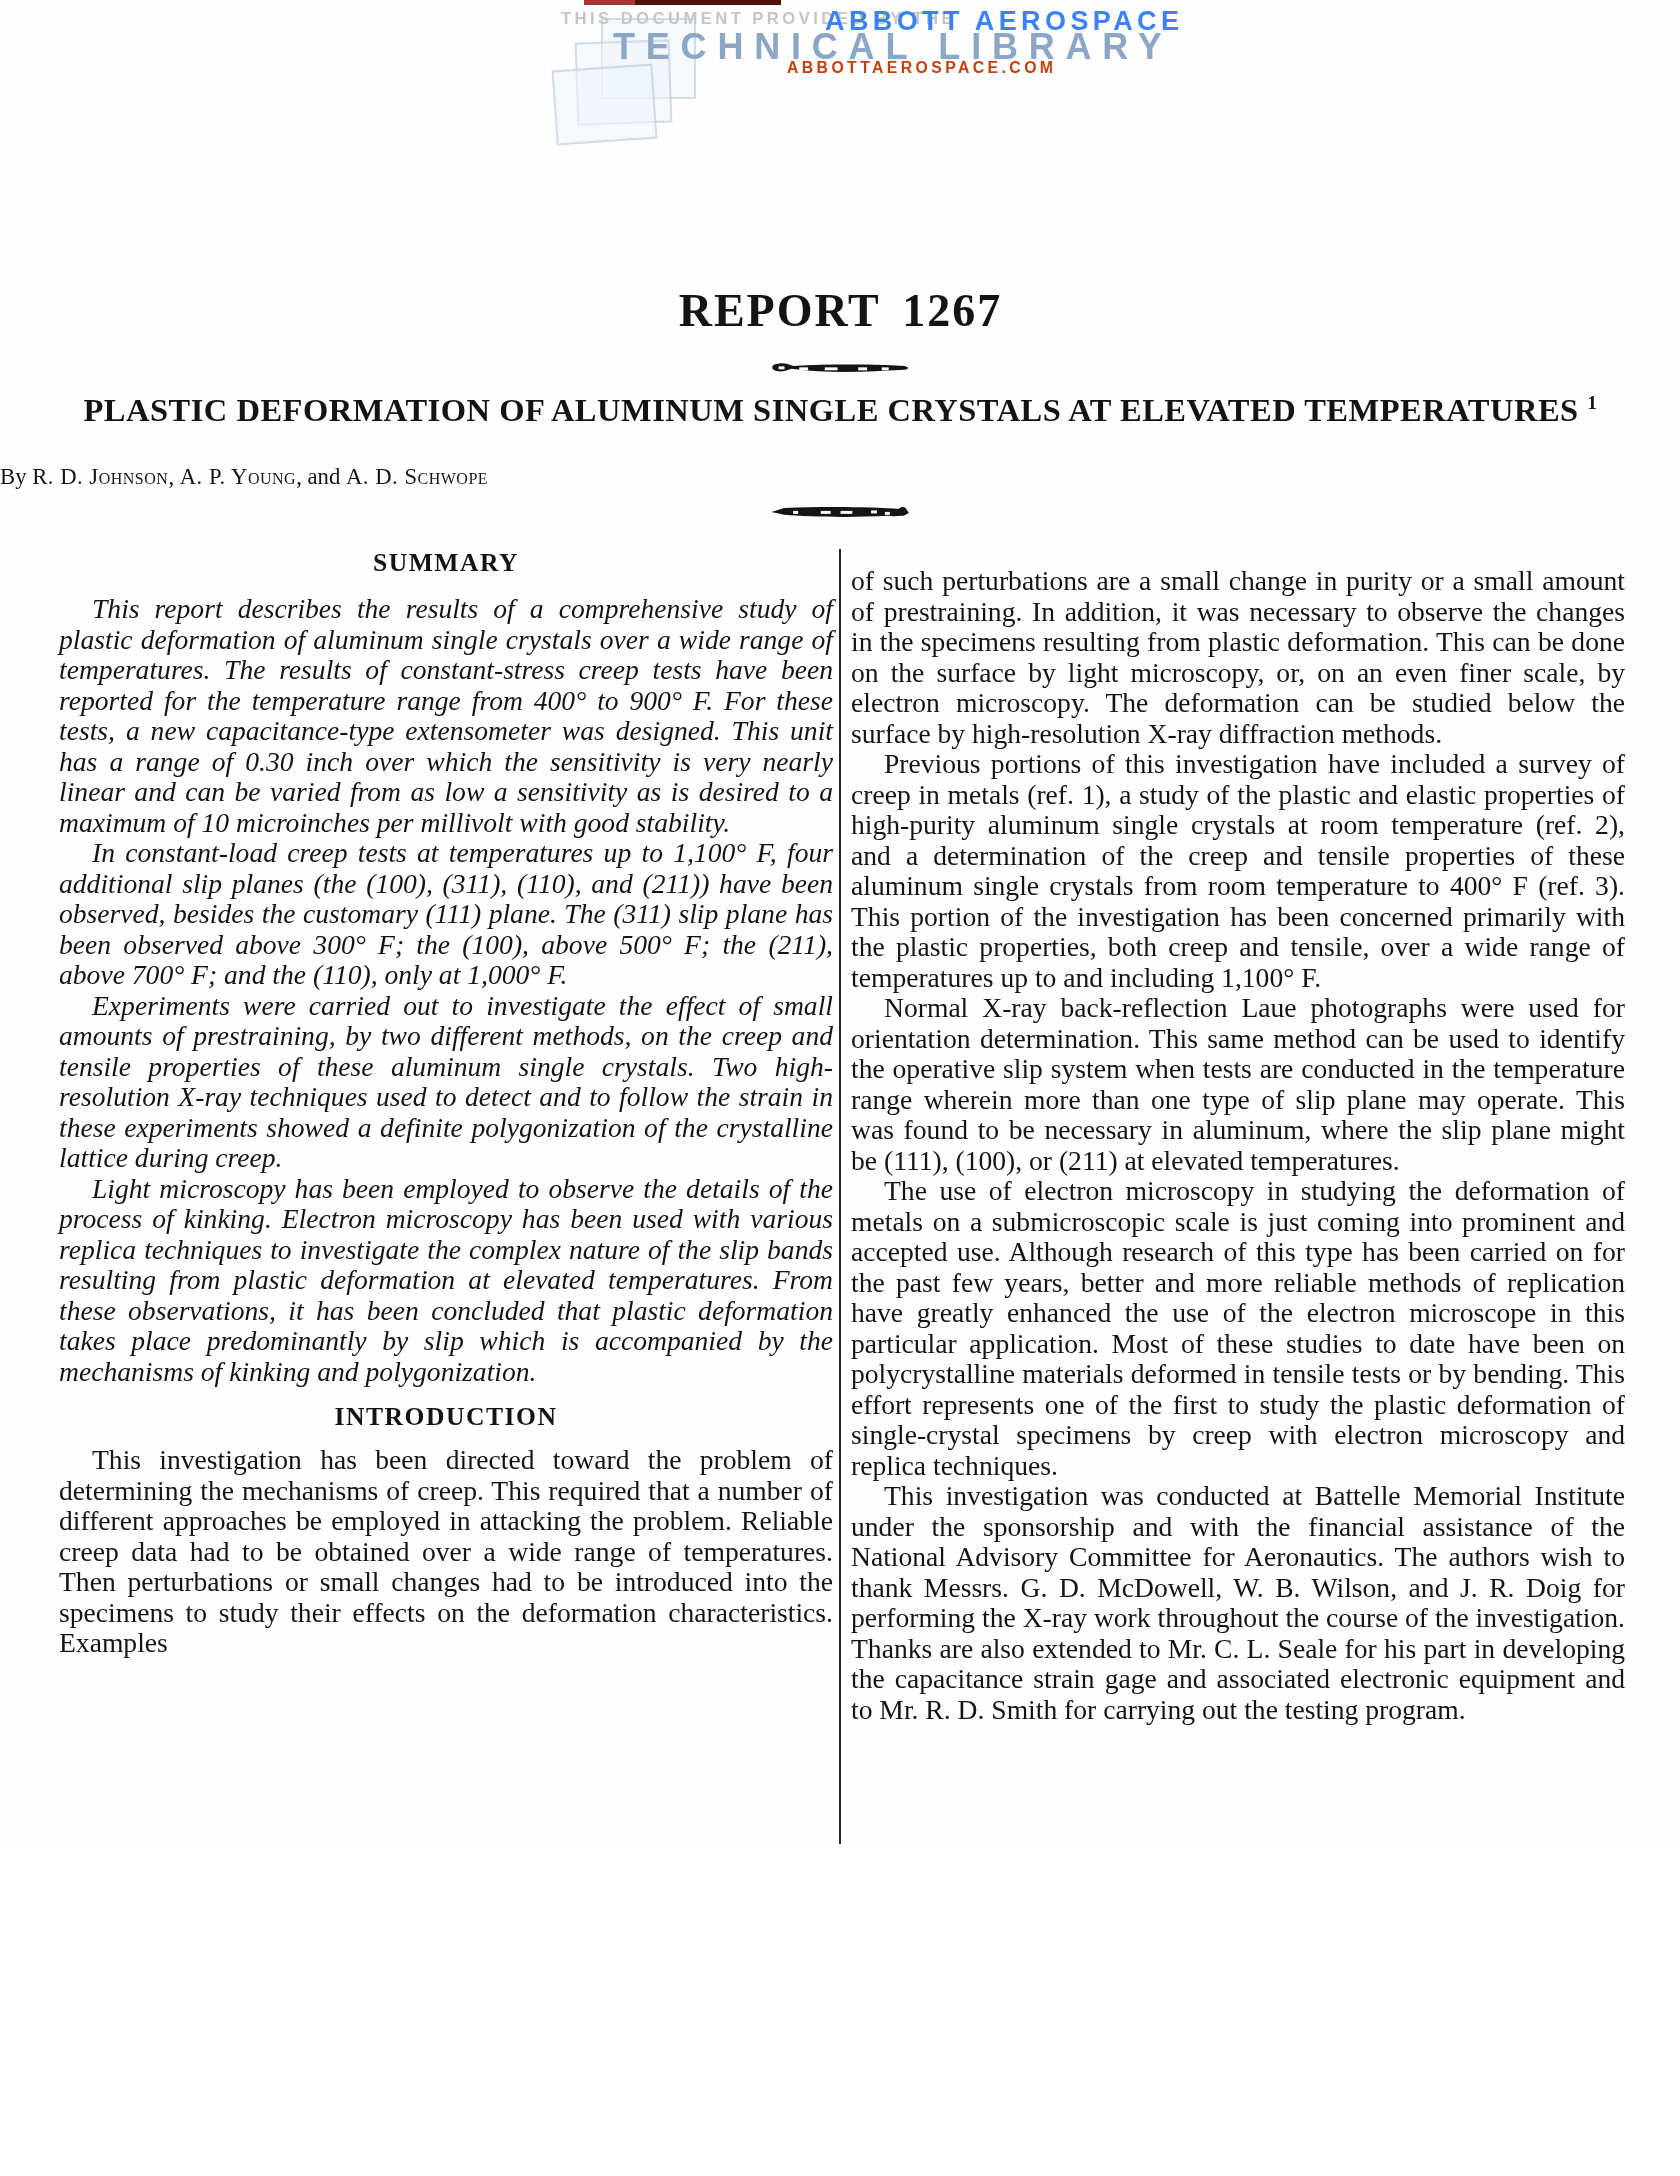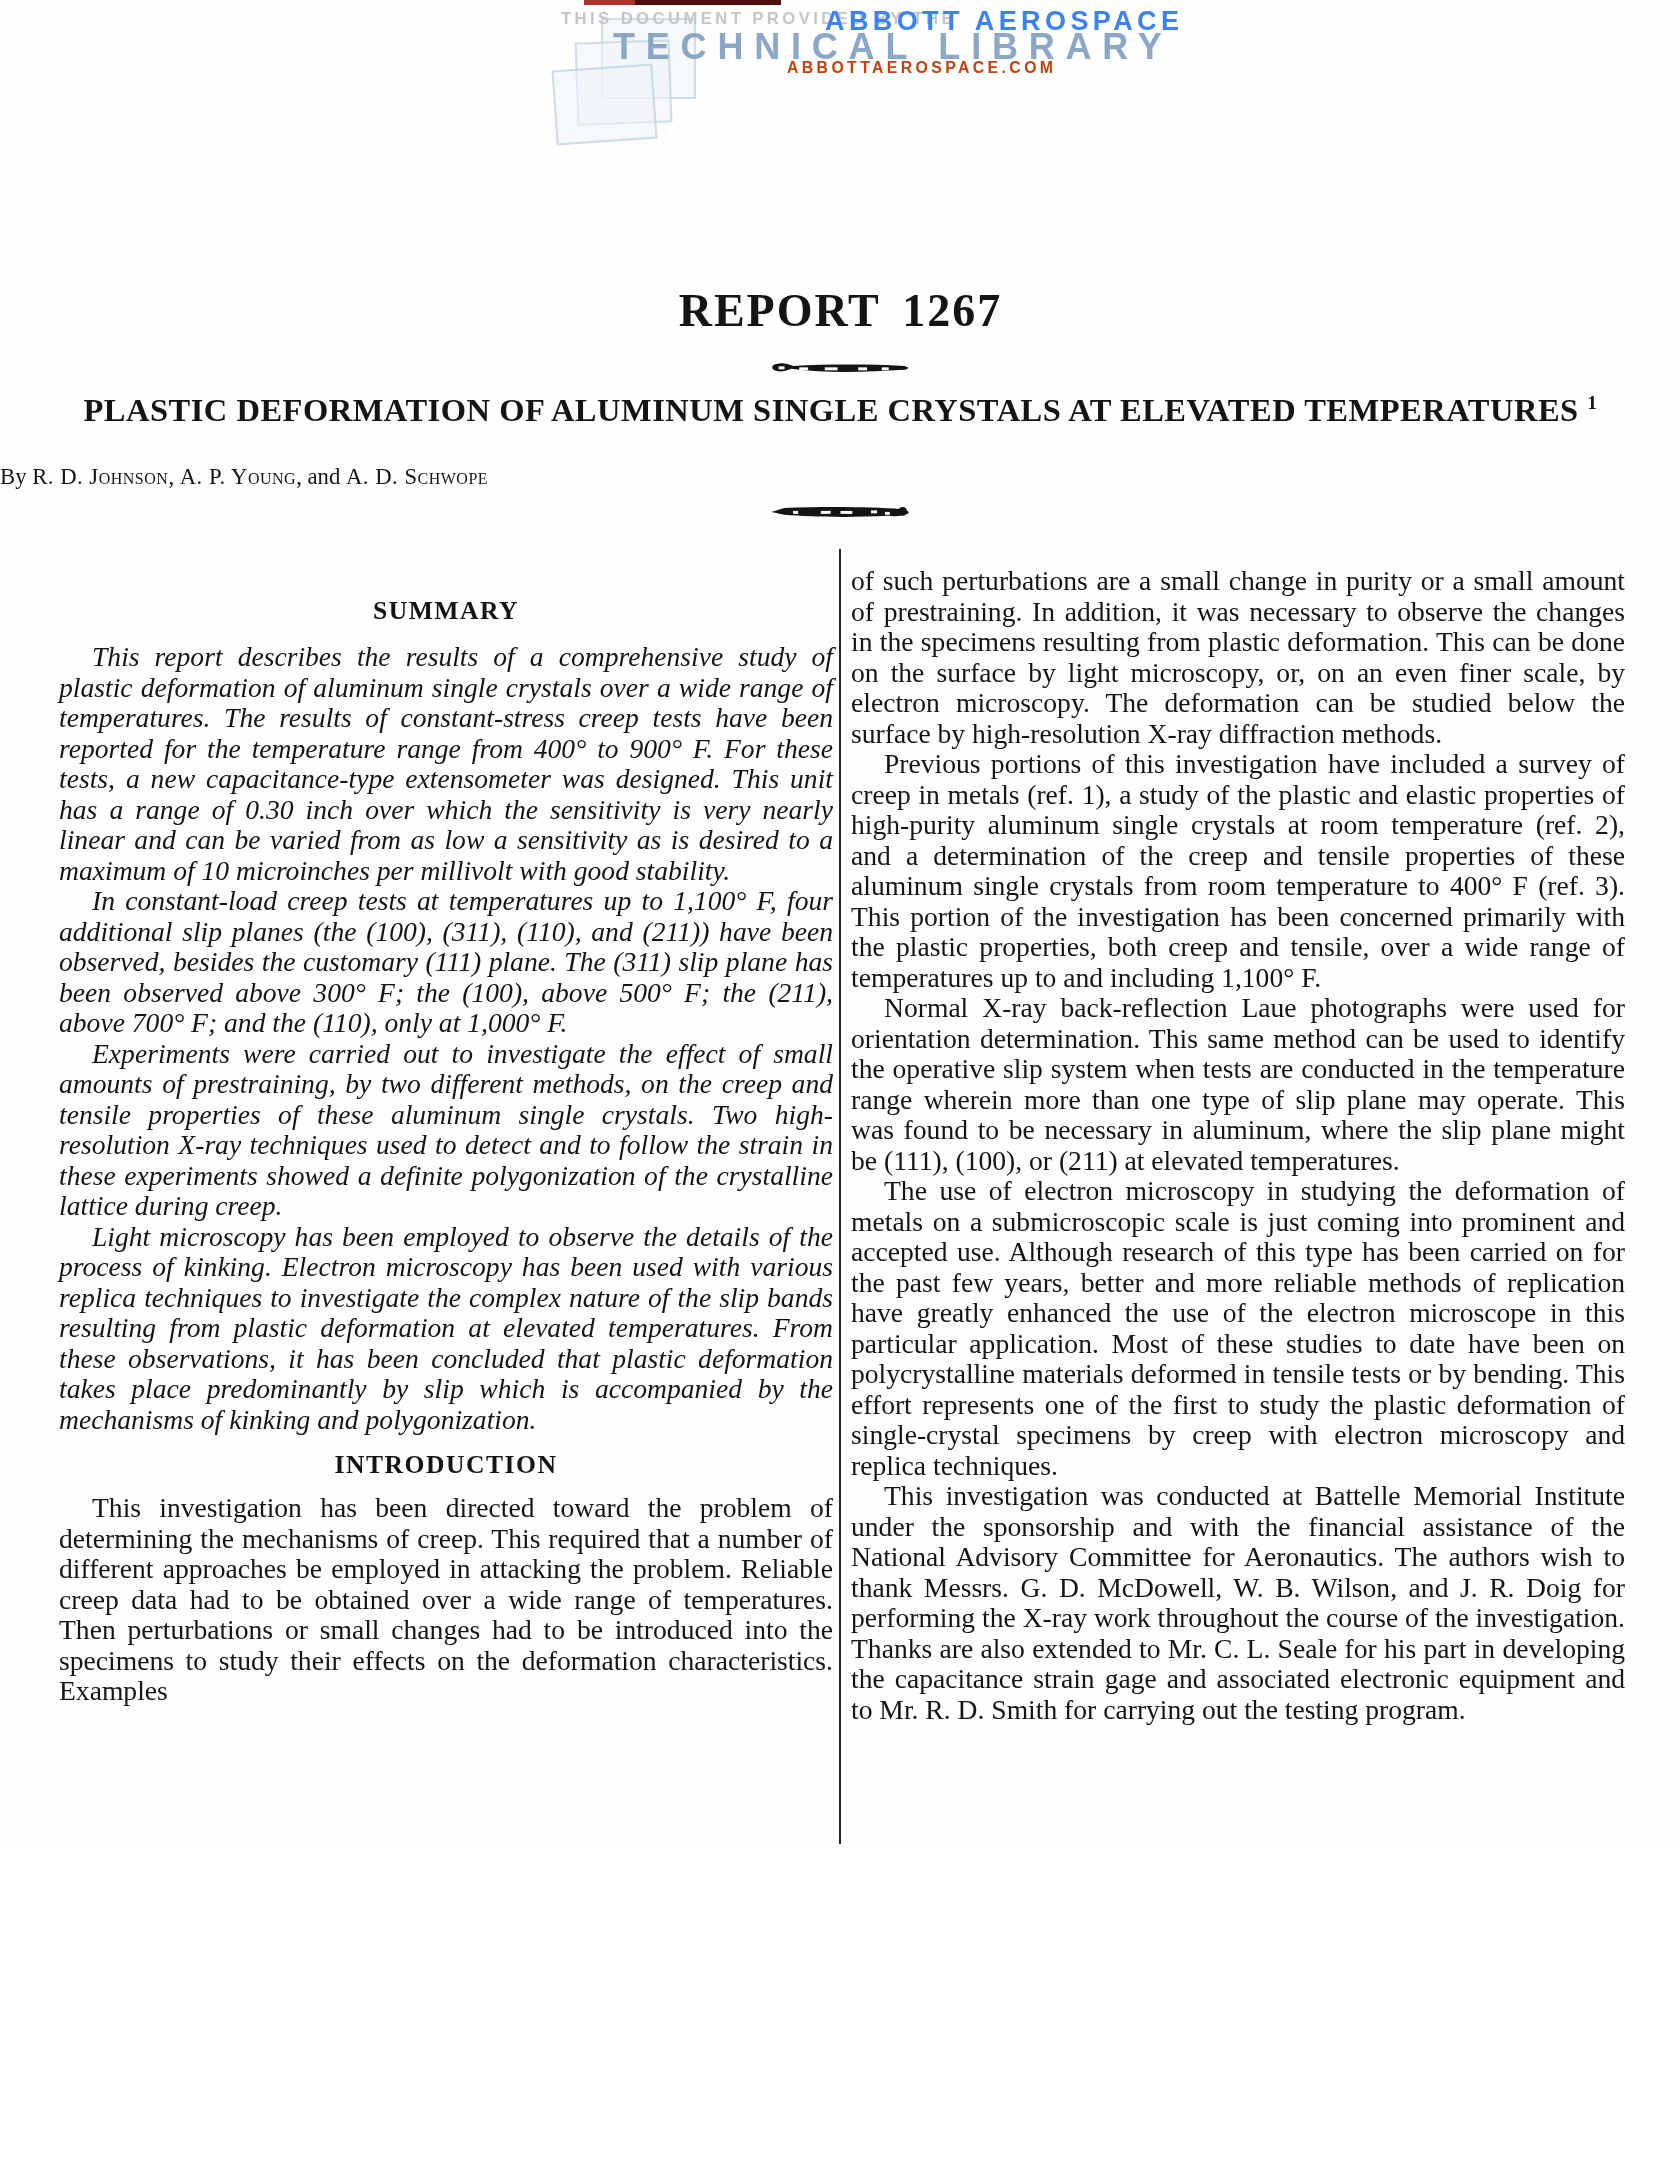--- a/index.html
+++ b/index.html
@@ -27,21 +27,21 @@
     font-size:46px; font-weight:bold; letter-spacing:2px; word-spacing:8.9px; }
   .ornament { position:absolute; left:50%; transform:translateX(-50%); }
   .orn1 { top:359px; } .orn2 { top:504px; }
   .article-title { position:absolute; left:0; top:392px; width:100%; text-align:center;
     font-size:32.5px; font-weight:bold; letter-spacing:0.5px; }
   .article-title sup { font-size:60%; }
   .byline { position:absolute; left:0; top:464px; width:100%; text-align:left; font-size:22.7px; }
   .sc { font-variant:small-caps; letter-spacing:0.5px; }
   
   .col { position:absolute; width:774px; font-size:27.6px; line-height:30.5px; text-align:justify; }
-  .col-left  { left:59px;  top:549px;margin-top:48px; }
+  .col-left  { left:59px;  top:549px; }
   .col-right { left:851px; top:566px; }
   .divider { position:absolute; left:839px; top:549px; width:2px; height:1411px; background:#262626; }
   .col h2 { font-size:25.6px; line-height:27.6px; font-weight:bold; letter-spacing:1.5px;
     text-align:center; margin:0 0 17.7px 0; }
   .col h2.intro { margin:15.8px 0 14.8px 0; }
   .col p { margin:0; }
   .col p.ind { text-indent:33px; }
   .col p.it  { font-style:italic; }
   
   .footnote-rule { position:absolute; left:59px; top:1956px; width:134px; height:3px; background:#1d1d1d; }

